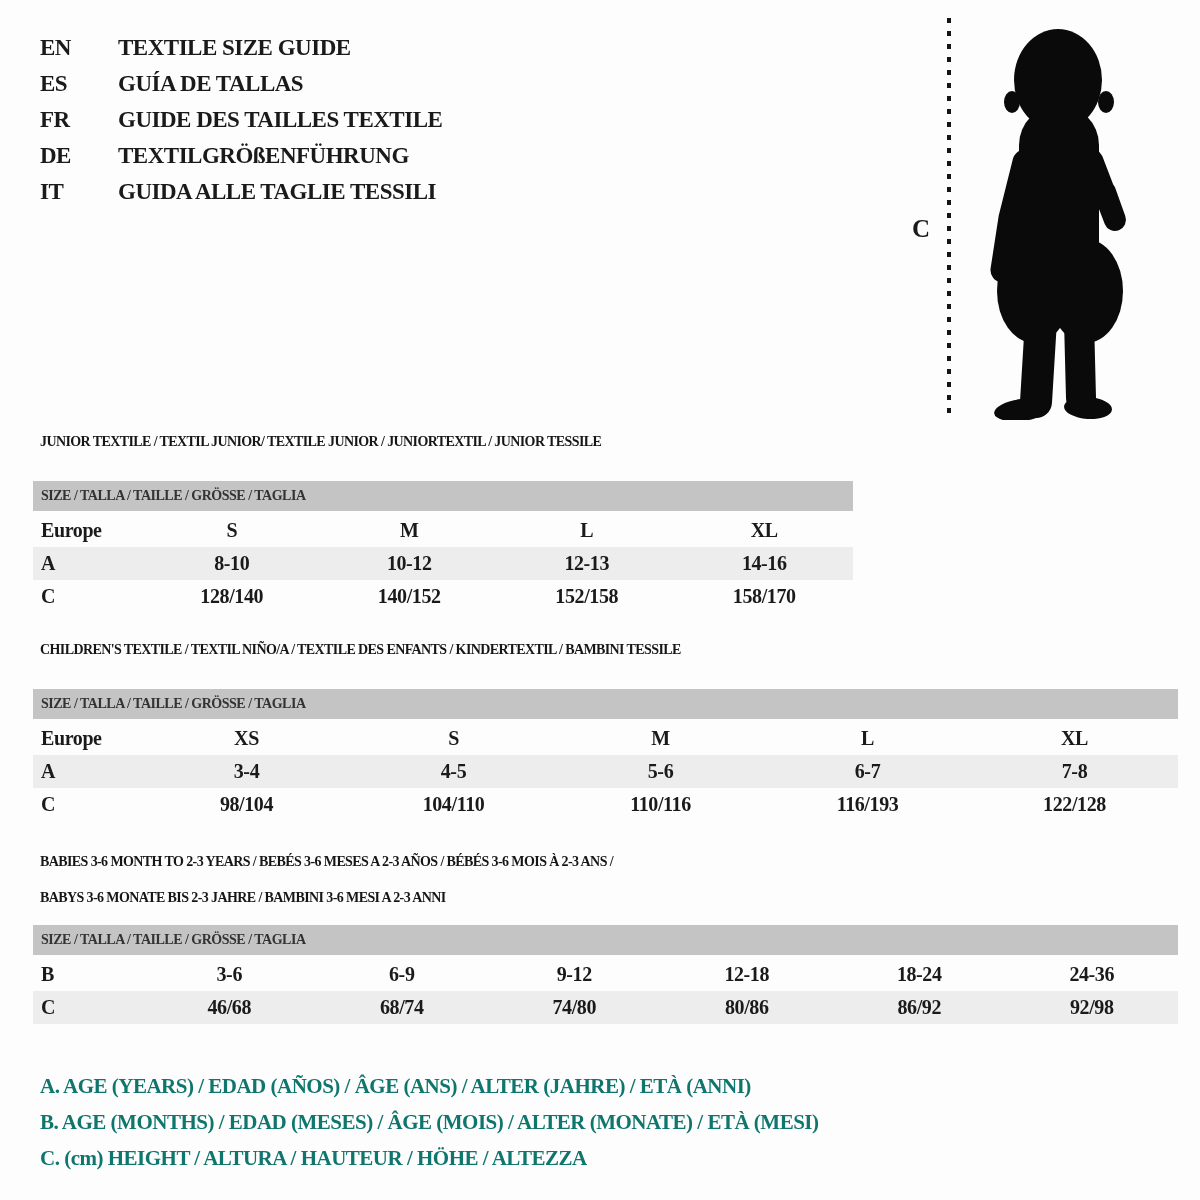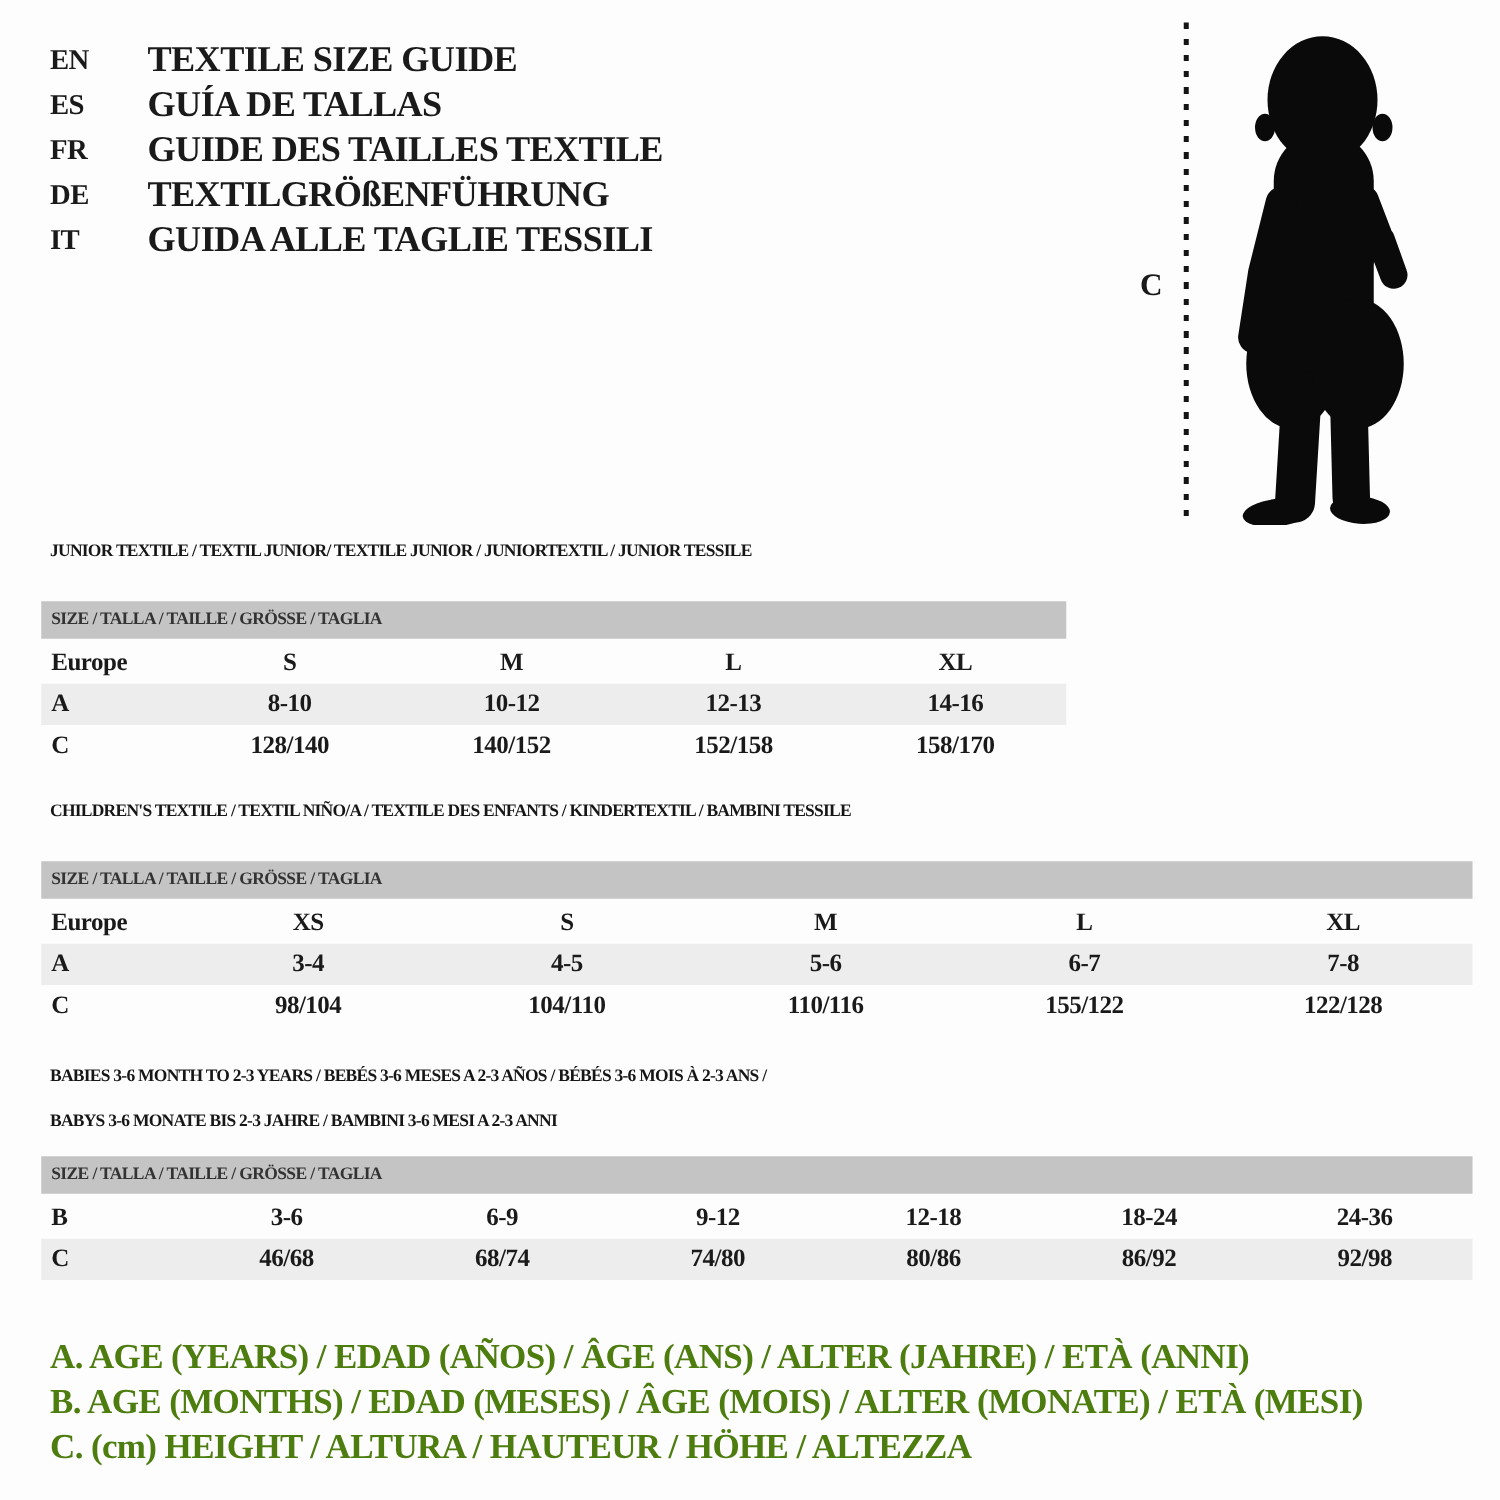--- a/index.html
+++ b/index.html
@@ -8,21 +8,21 @@
     width:1200px;height:1200px;
     background:#fdfdfd;
     font-family:Liberation Serif, serif;
     color:#1a1a1a;
     overflow:hidden;
   }
   
   .lang-block{position:absolute;left:40px;top:30px;}
   .lang-row{display:flex;height:36px;align-items:center;}
   .lang-code{width:78px;font-size:23px;font-weight:bold;letter-spacing:-0.5px;}
-  .lang-title{font-size:29px;font-weight:bold;letter-spacing:-0.5px;white-space:nowrap;}
+  .lang-title{font-size:23px;font-weight:bold;letter-spacing:-0.5px;white-space:nowrap;}
   
   .figure-c{
     position:absolute;left:912px;top:215px;
     font-size:25px;font-weight:bold;
   }
   .dash-line{
     position:absolute;left:947px;top:18px;
     width:4px;height:398px;
     background:repeating-linear-gradient(to bottom,#141414 0 5px,transparent 5px 13px);
   }
@@ -46,21 +46,21 @@
     display:flex;align-items:center;padding-left:8px;box-sizing:border-box;
     font-size:14px;font-weight:bold;letter-spacing:-0.5px;color:#333;
   }
   .trow{display:flex;height:33px;align-items:center;font-size:20px;font-weight:bold;letter-spacing:-0.4px;}
   .trow.shaded{background:#ededed;}
   .tlabel{width:110px;padding-left:8px;box-sizing:border-box;text-align:left;}
   .tcell{flex:1;text-align:center;}
   
   .legend{position:absolute;left:40px;top:1068px;}
   .legend-line{height:36px;display:flex;align-items:center;
-    font-size:28px;font-weight:bold;letter-spacing:-0.5px;white-space:nowrap;color:#4d7c0f;}
+    font-size:21px;font-weight:bold;letter-spacing:-0.5px;white-space:nowrap;color:#0f766e;}
 </style>
 </head>
 <body>
 
 <div class="page">
 
   <div class="lang-block">
     <div class="lang-row">
       <span class="lang-code">EN</span>
       <span class="lang-title">TEXTILE SIZE GUIDE</span>
@@ -152,21 +152,21 @@
       <span class="tcell">4-5</span>
       <span class="tcell">5-6</span>
       <span class="tcell">6-7</span>
       <span class="tcell">7-8</span>
     </div>
     <div class="trow">
       <span class="tlabel">C</span>
       <span class="tcell">98/104</span>
       <span class="tcell">104/110</span>
       <span class="tcell">110/116</span>
-      <span class="tcell">155/122</span>
+      <span class="tcell">116/193</span>
       <span class="tcell">122/128</span>
     </div>
   </div>
 
   <div class="section-title title-babies">
     <div>BABIES 3-6 MONTH TO 2-3 YEARS / BEBÉS 3-6 MESES A 2-3 AÑOS / BÉBÉS 3-6 MOIS À 2-3 ANS /</div>
     <div>BABYS 3-6 MONATE BIS 2-3 JAHRE / BAMBINI 3-6 MESI A 2-3 ANNI</div>
   </div>
   <div class="size-table t3">
     <div class="thead">SIZE / TALLA / TAILLE / GRÖSSE / TAGLIA</div>

